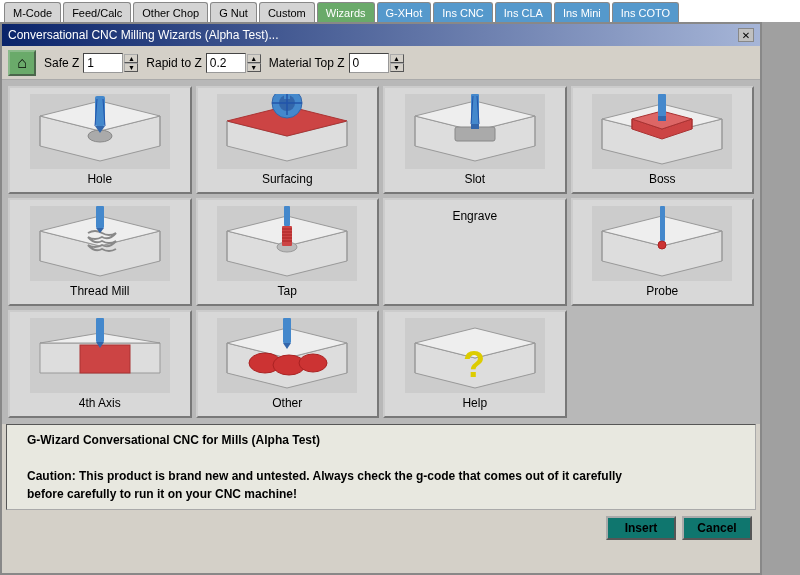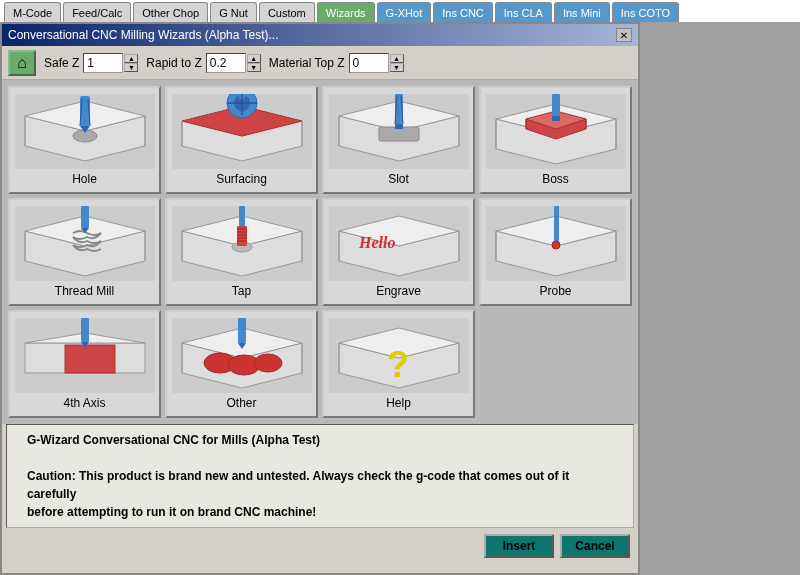--- a/index.html
+++ b/index.html
@@ -41,21 +41,21 @@
     .tab.highlight {
       background: #5599cc;
       color: #fff;
     }
 
     
     .dialog {
       background: #d4d0c8;
       border: 2px solid #888;
       margin: 0;
-      width: 640px;
+      width: 762px;
       height: 553px;
     }
     .dialog-title {
       background: linear-gradient(to right, #0a246a, #a6b5d7);
       color: white;
       padding: 3px 6px;
       font-size: 12px;
       display: flex;
       justify-content: space-between;
       align-items: center;
@@ -388,31 +388,20 @@
           <line x1="65" y1="29" x2="75" y2="29" stroke="#aa2222" stroke-width="1"></line>
           <line x1="65" y1="32" x2="75" y2="32" stroke="#aa2222" stroke-width="1"></line>
           <line x1="65" y1="35" x2="75" y2="35" stroke="#aa2222" stroke-width="1"></line>
           <line x1="65" y1="38" x2="75" y2="38" stroke="#aa2222" stroke-width="1"></line>
         </svg>
       </div>
       <span class="wizard-label">Tap</span>
     </div>
 
     <div class="wizard-item">
-      <div class="wizard-canvas">
-        <svg width="140" height="82" viewBox="0 0 140 82">
-
-          <polygon points="10,58 70,73 130,58 130,28 70,43 10,28" fill="#ddd" stroke="#999" stroke-width="1"></polygon>
-          <polygon points="10,28 70,43 130,28 70,13" fill="#eee" stroke="#999" stroke-width="1"></polygon>
-          <line x1="10" y1="28" x2="10" y2="58" stroke="#999" stroke-width="1"></line>
-          <line x1="130" y1="28" x2="130" y2="58" stroke="#999" stroke-width="1"></line>
-
-          <text x="30" y="45" font-size="16" fill="#cc3333" font-family="serif" font-style="italic" font-weight="bold">Hello</text>
-        </svg>
-      </div>
       <span class="wizard-label">Engrave</span>
     </div>
 
     <div class="wizard-item">
       <div class="wizard-canvas">
         <svg width="140" height="82" viewBox="0 0 140 82">
 
           <polygon points="10,58 70,73 130,58 130,28 70,43 10,28" fill="#ddd" stroke="#999" stroke-width="1"></polygon>
           <polygon points="10,28 70,43 130,28 70,13" fill="#eee" stroke="#999" stroke-width="1"></polygon>
           <line x1="10" y1="28" x2="10" y2="58" stroke="#999" stroke-width="1"></line>
@@ -477,20 +466,20 @@
       </div>
       <span class="wizard-label">Help</span>
     </div>
 
   </div>
 
   <div class="bottom-text">
     <div>G-Wizard Conversational CNC for Mills (Alpha Test)</div>
     <br>
     <div>Caution: This product is brand new and untested.  Always check the g-code that comes out of it carefully</div>
-    <div>before attempting to run it on brand CNC machine!</div>
+    <div>before carefully to run it on your CNC machine!</div>
   </div>
 
   <div class="footer">
     <button class="footer-btn">Insert</button>
     <button class="footer-btn">Cancel</button>
   </div>
 </div>
 
 </body></html>

